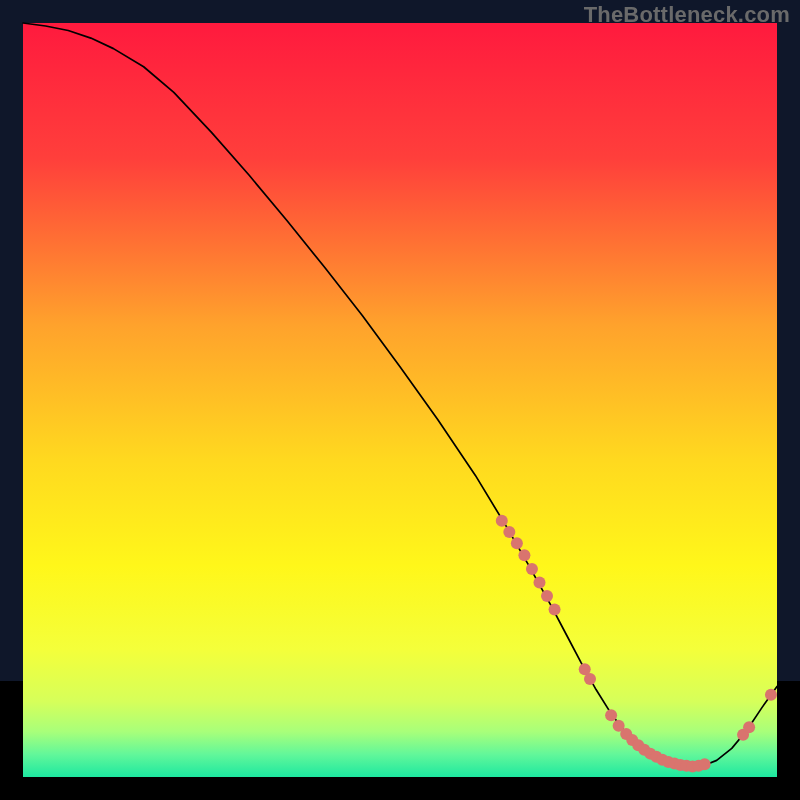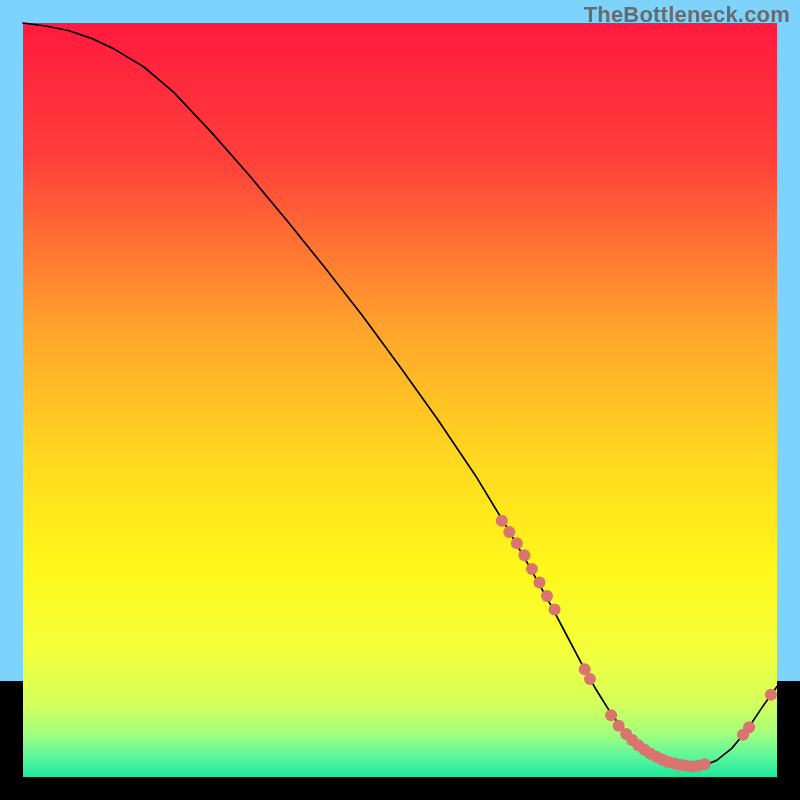--- a/index.html
+++ b/index.html
@@ -8,21 +8,21 @@
     width: 800px;
     height: 800px;
     background: #000;
     overflow: hidden;
     font-family: Arial, Helvetica, sans-serif;
   }
   .frame {
     position: relative;
     width: 800px;
     height: 681px;
-    background: #7dd3fc;
+    background: #0f172a;
   }
   .plot {
     position: absolute;
     left: 23px;
     top: 23px;
     width: 754px;
     height: 754px;
     
   }
   .watermark {

